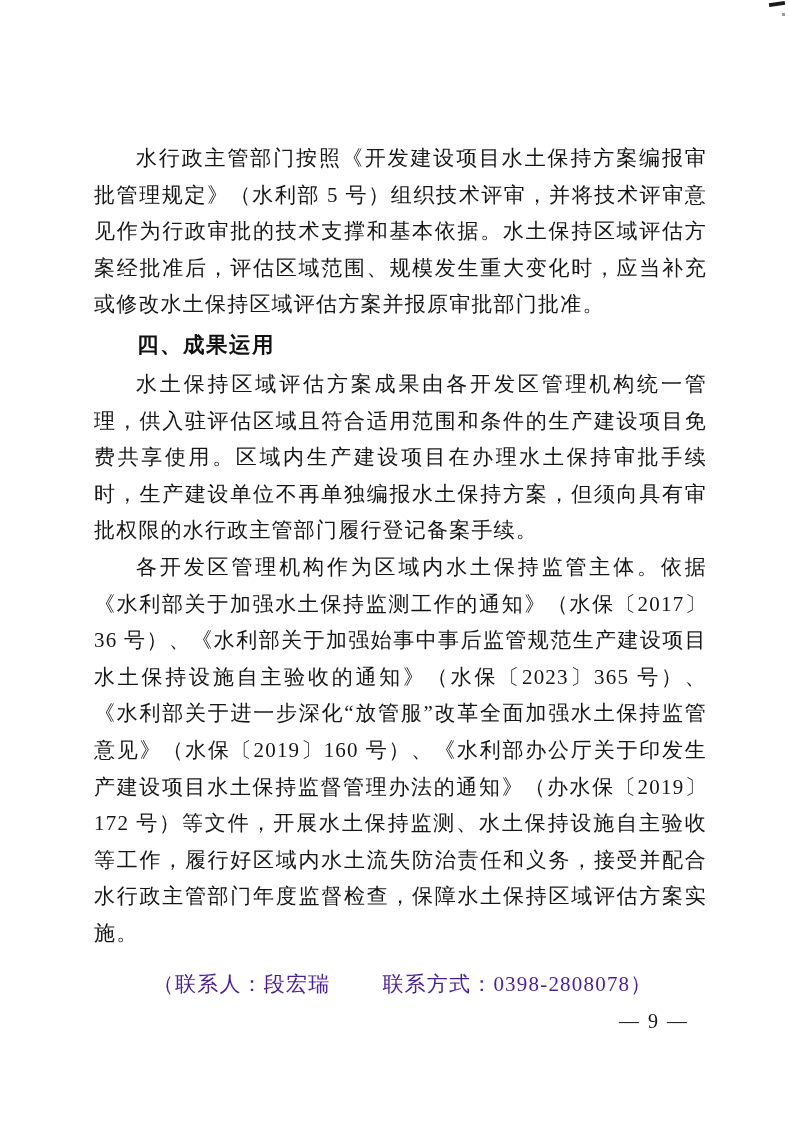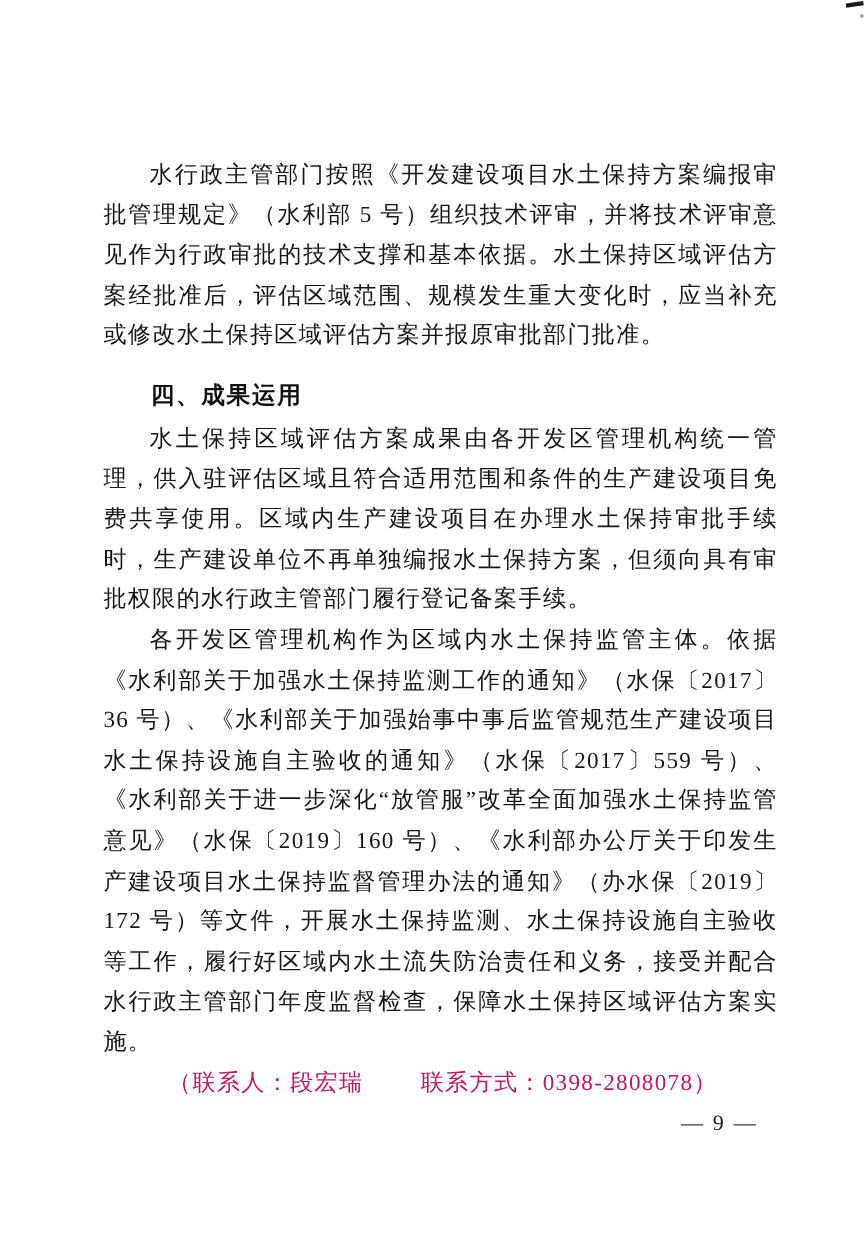--- a/index.html
+++ b/index.html
@@ -56,33 +56,33 @@
   }
 
   .section-heading {
     font-family: "Liberation Sans", "DejaVu Sans", sans-serif;
     font-weight: bold;
     font-size: 21.5px;
     line-height: 37px;
     letter-spacing: 1.5px;
     text-indent: 2em;
     color: #111111;
-    margin-top: 18px;
+    margin-top: 4px;
     margin-bottom: 2px;
   }
   .section-heading.second { margin-top: 8px; }
 
   .contact-line {
     font-size: 21px;
     line-height: 37px;
     letter-spacing: 1.2px;
     text-indent: 2.8em;
     white-space: nowrap;
-    color: #be185d;
-    margin-top: 1px;
+    color: #4c1d95;
+    margin-top: 15px;
   }
   .contact-gap {
     display: inline-block;
     width: 52px;
   }
 
   .page-number {
     position: absolute;
     top: 1010px;
     right: 100px;
@@ -102,21 +102,21 @@
 
   <div class="content">
 
     <p class="body-para">水行政主管部门按照《开发建设项目水土保持方案编报审批管理规定》（水利部 5 号）组织技术评审，并将技术评审意见作为行政审批的技术支撑和基本依据。水土保持区域评估方案经批准后，评估区域范围、规模发生重大变化时，应当补充或修改水土保持区域评估方案并报原审批部门批准。</p>
 
     <h3 class="section-heading">四、成果运用</h3>
 
     <p class="body-para">水土保持区域评估方案成果由各开发区管理机构统一管理，供入驻评估区域且符合适用范围和条件的生产建设项目免费共享使用。区域内生产建设项目在办理水土保持审批手续时，生产建设单位不再单独编报水土保持方案，但须向具有审批权限的水行政主管部门履行登记备案手续。</p>
 
 
-    <p class="body-para">各开发区管理机构作为区域内水土保持监管主体。依据《水利部关于加强水土保持监测工作的通知》（水保〔2017〕36 号）、《水利部关于加强始事中事后监管规范生产建设项目水土保持设施自主验收的通知》（水保〔2017〕559 号）、《水利部关于进一步深化“放管服”改革全面加强水土保持监管意见》（水保〔2019〕160 号）、《水利部办公厅关于印发生产建设项目水土保持监督管理办法的通知》（办水保〔2019〕172 号）等文件，开展水土保持监测、水土保持设施自主验收等工作，履行好区域内水土流失防治责任和义务，接受并配合水行政主管部门年度监督检查，保障水土保持区域评估方案实施。</p>
+    <p class="body-para">各开发区管理机构作为区域内水土保持监管主体。依据《水利部关于加强水土保持监测工作的通知》（水保〔2017〕36 号）、《水利部关于加强始事中事后监管规范生产建设项目水土保持设施自主验收的通知》（水保〔2023〕365 号）、《水利部关于进一步深化“放管服”改革全面加强水土保持监管意见》（水保〔2019〕160 号）、《水利部办公厅关于印发生产建设项目水土保持监督管理办法的通知》（办水保〔2019〕172 号）等文件，开展水土保持监测、水土保持设施自主验收等工作，履行好区域内水土流失防治责任和义务，接受并配合水行政主管部门年度监督检查，保障水土保持区域评估方案实施。</p>
 
     <p class="contact-line"><span>（联系人：段宏瑞</span><span class="contact-gap"></span><span>联系方式：0398-2808078）</span></p>
 
   </div>
 
   <div class="page-number">— 9 —</div>
 
 </div>
 
 </body></html>

